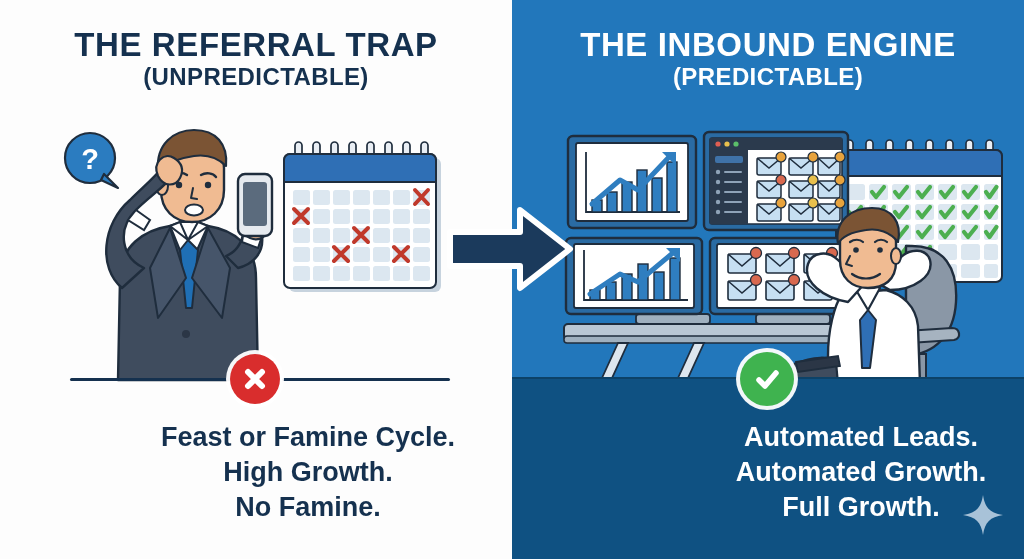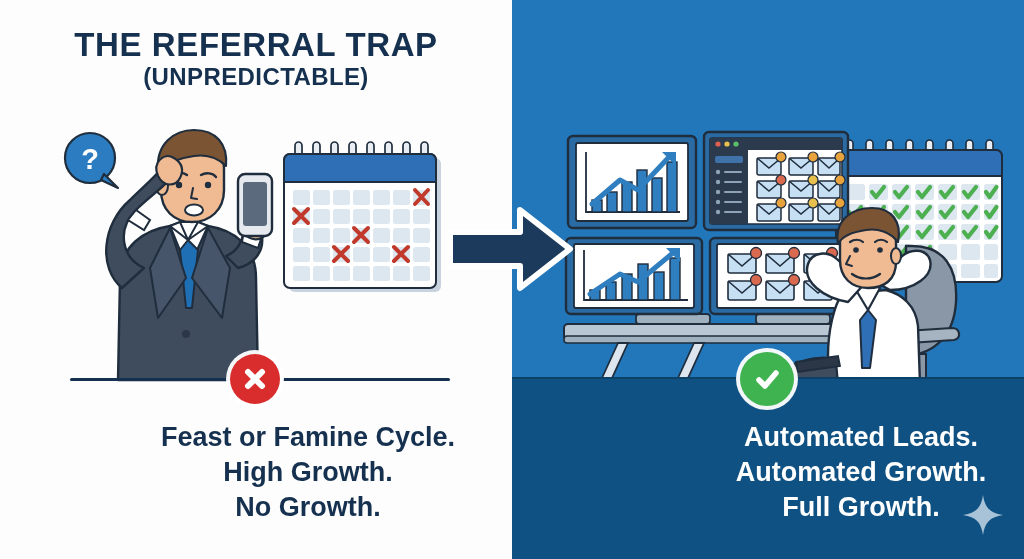--- a/index.html
+++ b/index.html
@@ -203,27 +203,29 @@
 
     <div class="badge badge-x" style="left:230px; top:354px; width:50px; height:50px;">
       <svg width="26" height="26" viewBox="0 0 26 26">
         <path d="M6 6 L20 20 M20 6 L6 20" stroke="#ffffff" stroke-width="6" stroke-linecap="round"></path>
       </svg>
     </div>
 
     <div class="caption dark" style="top:420px;">
       <div>Feast or Famine Cycle.</div>
       <div>High Growth.</div>
-      <div>No Growth.</div>
+      <div>No Famine.</div>
     </div>
   </div>
 
   <div class="panel panel-right">
 
     <div class="head-wrap" style="top:28px;">
+      <div class="h-main white">THE INBOUND ENGINE</div>
+      <div class="h-sub white">(PREDICTABLE)</div>
     </div>
 
     <div style="position:absolute; left:316px; top:138px;">
       <svg width="185" height="160" viewBox="0 0 185 160">
         <g>
           <rect x="18" y="2" width="7" height="20" rx="3.5" fill="#e9eef4" stroke="#1f2d3d" stroke-width="1.6"></rect>
           <rect x="38" y="2" width="7" height="20" rx="3.5" fill="#e9eef4" stroke="#1f2d3d" stroke-width="1.6"></rect>
           <rect x="58" y="2" width="7" height="20" rx="3.5" fill="#e9eef4" stroke="#1f2d3d" stroke-width="1.6"></rect>
           <rect x="78" y="2" width="7" height="20" rx="3.5" fill="#e9eef4" stroke="#1f2d3d" stroke-width="1.6"></rect>
           <rect x="98" y="2" width="7" height="20" rx="3.5" fill="#e9eef4" stroke="#1f2d3d" stroke-width="1.6"></rect>

